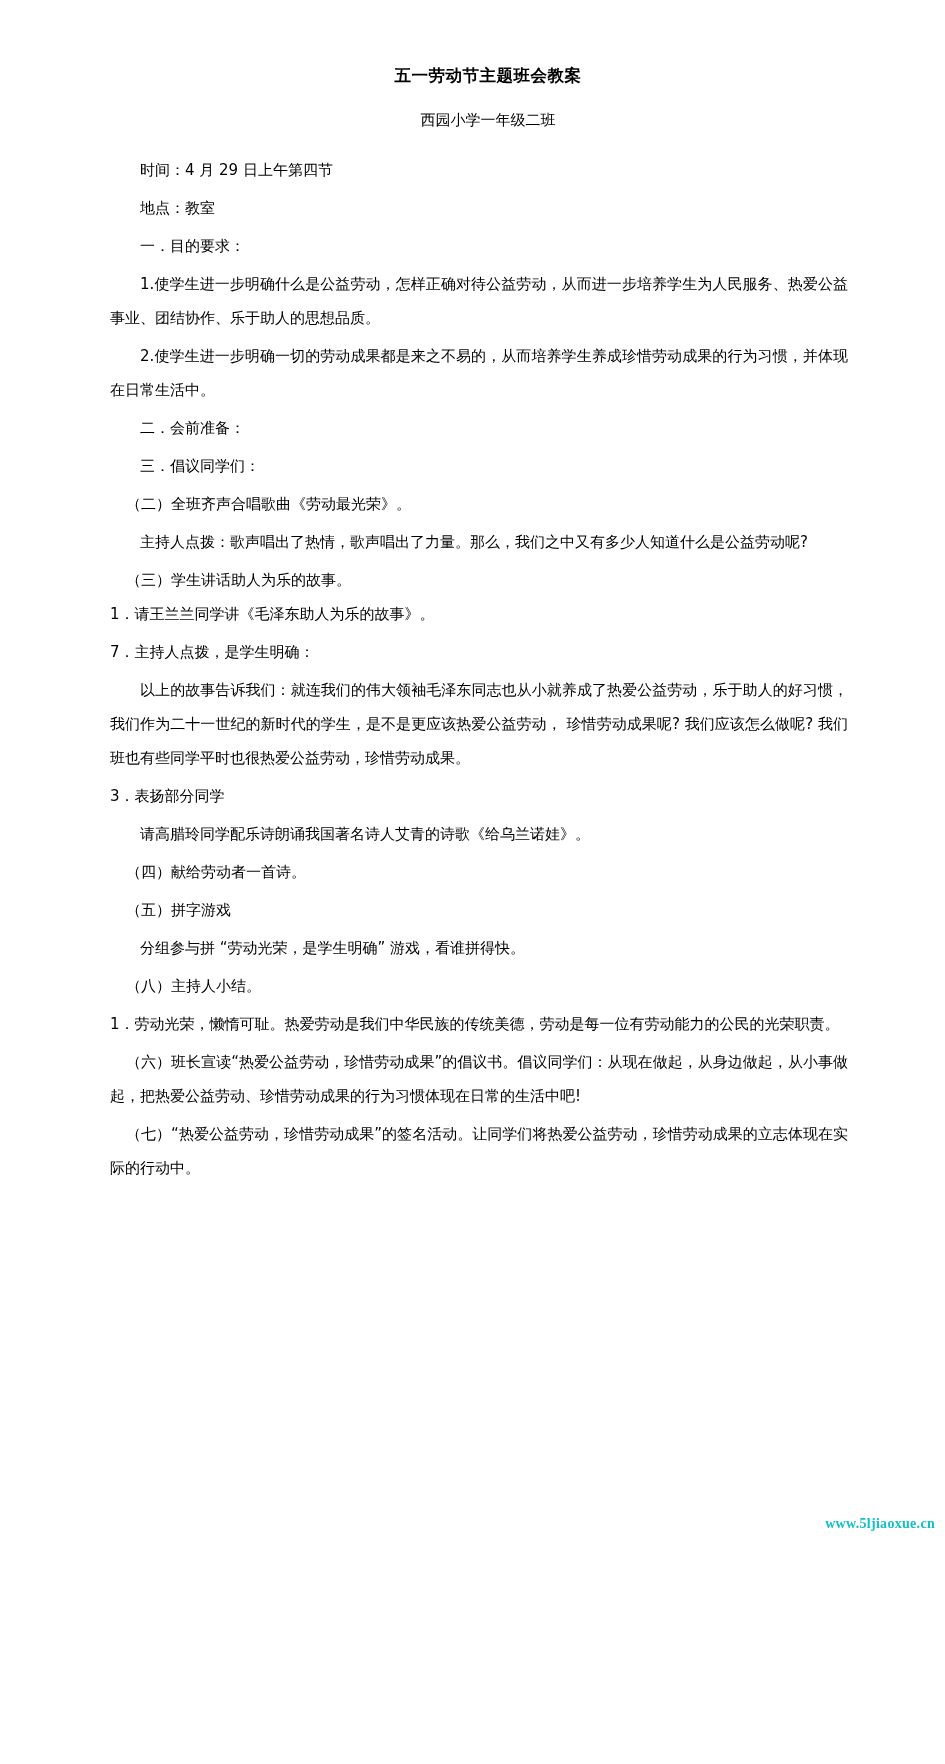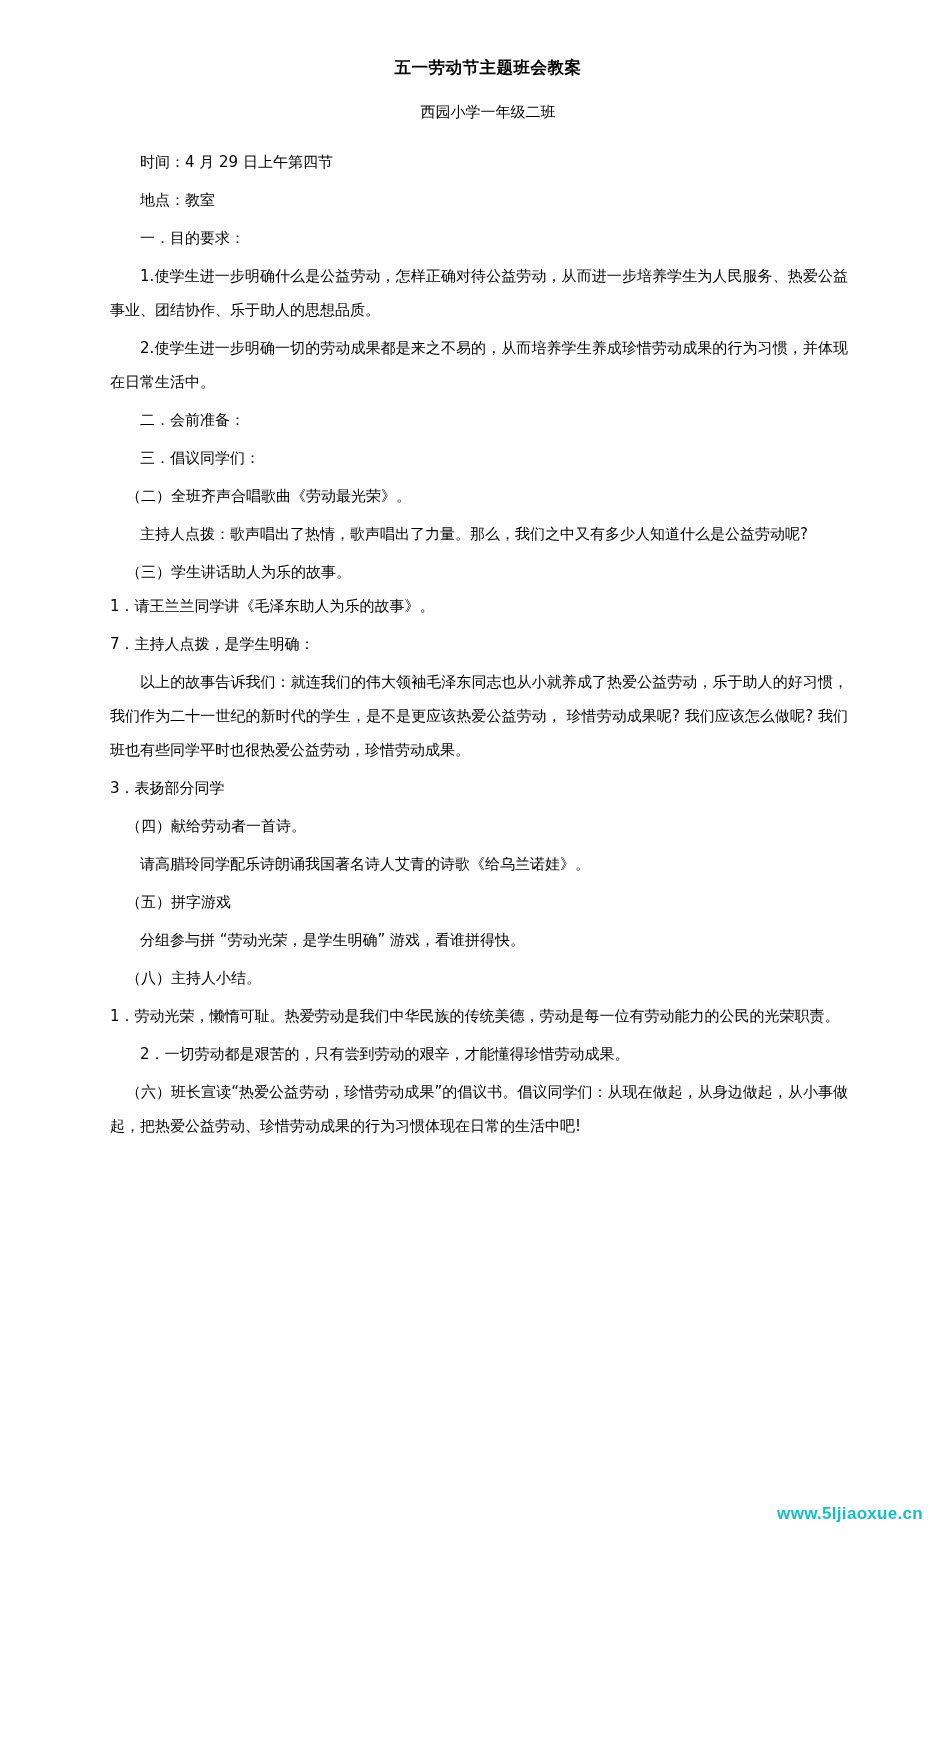--- a/index.html
+++ b/index.html
@@ -8,21 +8,21 @@
     background: #ffffff;
   }
   body {
     font-family: "DejaVu Sans", "Liberation Sans", sans-serif;
     color: #000000;
   }
   #page {
     position: relative;
     width: 945px;
     height: 1536px;
-    margin: 4px auto;
+    margin: 12px auto;
     background: #ffffff;
     overflow: hidden;
     box-sizing: border-box;
   }
   .doc-body {
     padding: 52px 97px 0 110px;
     box-sizing: border-box;
   }
   .doc-title {
     text-align: center;
@@ -56,27 +56,27 @@
     text-indent: 16px;
   }
   p.flush {
     text-indent: 0;
   }
   p.tight {
     margin-bottom: 0;
   }
   .watermark {
     position: absolute;
-    right: 22px;
+    right: 10px;
     bottom: 16px;
-    font-size: 17px;
+    font-size: 14px;
     font-weight: bold;
     color: #13c0c8;
     letter-spacing: 0.3px;
-    font-family: Liberation Sans, sans-serif;
+    font-family: Liberation Serif, serif;
   }
 </style>
 </head>
 <body>
 
 <div id="page">
   <div class="doc-body">
 
     <h1 class="doc-title">五一劳动节主题班会教案</h1>
 
@@ -93,26 +93,26 @@
 
     <p class="para indent1">三．倡议同学们：</p>
 
     <p class="para indent-half">（二）全班齐声合唱歌曲《劳动最光荣》。</p>
     <p class="para indent1">主持人点拨：歌声唱出了热情，歌声唱出了力量。那么，我们之中又有多少人知道什么是公益劳动呢?</p>
     <p class="para indent-half tight">（三）学生讲话助人为乐的故事。</p>
     <p class="para flush">1．请王兰兰同学讲《毛泽东助人为乐的故事》。</p>
     <p class="para flush">7．主持人点拨，是学生明确：</p>
     <p class="para indent1">以上的故事告诉我们：就连我们的伟大领袖毛泽东同志也从小就养成了热爱公益劳动，乐于助人的好习惯，我们作为二十一世纪的新时代的学生，是不是更应该热爱公益劳动， 珍惜劳动成果呢? 我们应该怎么做呢? 我们班也有些同学平时也很热爱公益劳动，珍惜劳动成果。</p>
     <p class="para flush">3．表扬部分同学</p>
+    <p class="para indent1">请高腊玲同学配乐诗朗诵我国著名诗人艾青的诗歌《给乌兰诺娃》。</p>
     <p class="para indent-half">（四）献给劳动者一首诗。</p>
-    <p class="para indent1">请高腊玲同学配乐诗朗诵我国著名诗人艾青的诗歌《给乌兰诺娃》。</p>
     <p class="para indent-half">（五）拼字游戏</p>
     <p class="para indent1">分组参与拼 “劳动光荣，是学生明确” 游戏，看谁拼得快。</p>
     <p class="para indent-half">（八）主持人小结。</p>
     <p class="para flush">1．劳动光荣，懒惰可耻。热爱劳动是我们中华民族的传统美德，劳动是每一位有劳动能力的公民的光荣职责。</p>
-    <p class="para indent1">2．一切劳动都是艰苦的，只有尝到劳动的艰辛，才能懂得珍惜劳动成果。</p>
     <p class="para indent-half">（六）班长宣读“热爱公益劳动，珍惜劳动成果”的倡议书。倡议同学们：从现在做起，从身边做起，从小事做起，把热爱公益劳动、珍惜劳动成果的行为习惯体现在日常的生活中吧!</p>
+    <p class="para indent-half">（七）“热爱公益劳动，珍惜劳动成果”的签名活动。让同学们将热爱公益劳动，珍惜劳动成果的立志体现在实际的行动中。</p>
     <p class="para indent-half"></p>
 
   </div>
 
   <div class="watermark">www.5ljiaoxue.cn</div>
 </div>
 
 </body></html>

